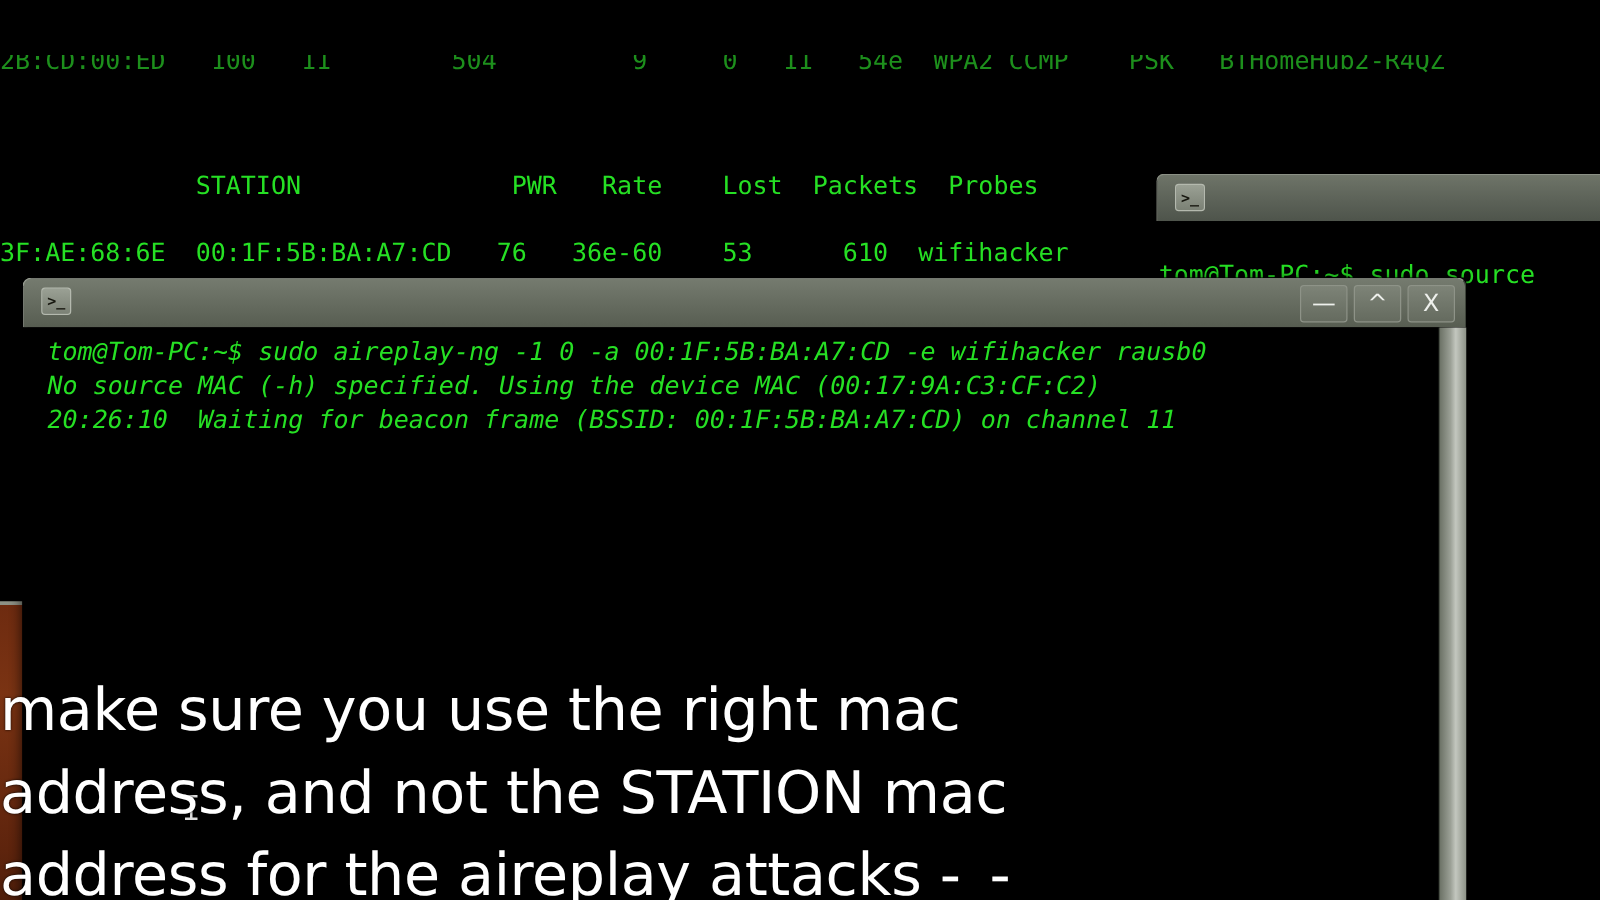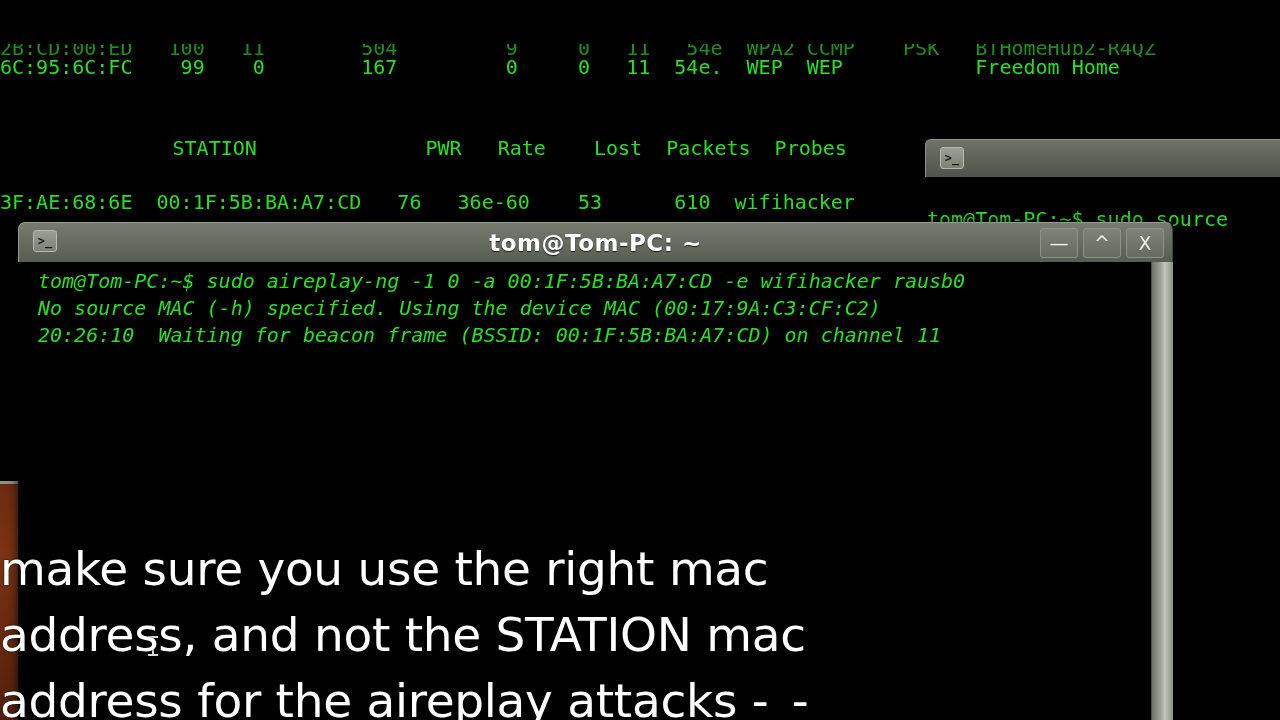--- a/index.html
+++ b/index.html
@@ -128,22 +128,21 @@
   }
   .caption div { white-space:nowrap; }
 </style>
 </head>
 <body>
 
 <div id="screen">
 
   <div class="bg-term">
     <div class="bg-line dim-clip" style="position:absolute;left:0;top:-9px;">2B:CD:00:ED   100   11        504         9     0   11   54e  WPA2 CCMP    PSK   BTHomeHub2-R4QZ</div>
-    <div class="bg-line" style="position:absolute;left:0;top:10px;">6C:95:6C:FC    99    0        167         0     0   11  54e.  WEP  WEP           Freedom Home</div>
-    <div class="bg-line" style="position:absolute;left:0;top:91px;padding-left:16px;">             STATION              PWR   Rate    Lost  Packets  Probes</div>
+    <div class="bg-line" style="position:absolute;left:0;top:91px;">             STATION              PWR   Rate    Lost  Packets  Probes</div>
     <div class="bg-line" style="position:absolute;left:0;top:145px;">3F:AE:68:6E  00:1F:5B:BA:A7:CD   76   36e-60    53      610  wifihacker</div>
   </div>
 
   <div class="right-win">
     <div class="right-win-title">
       <div class="win-icon">&gt;_</div>
     </div>
     <div class="right-win-body">
 <span>tom@Tom-PC:~$ sudo source</span>
 
@@ -187,21 +186,20 @@
 
 
     </div>
   </div>
 
   <div class="desk-strip"></div>
 
   <div class="main-win">
     <div class="main-title">
       <div class="win-icon">&gt;_</div>
-      <div class="tlabel">tom@Tom-PC: ~</div>
       <div class="wbtns">
         <div class="wbtn">—</div>
         <div class="wbtn">^</div>
         <div class="wbtn">X</div>
       </div>
     </div>
     <div class="main-body">
       <div class="main-text"><span>tom@Tom-PC:~$ sudo aireplay-ng -1 0 -a 00:1F:5B:BA:A7:CD -e wifihacker rausb0</span>
 <span>No source MAC (-h) specified. Using the device MAC (00:17:9A:C3:CF:C2)</span>
 <span>20:26:10  Waiting for beacon frame (BSSID: 00:1F:5B:BA:A7:CD) on channel 11</span></div>

